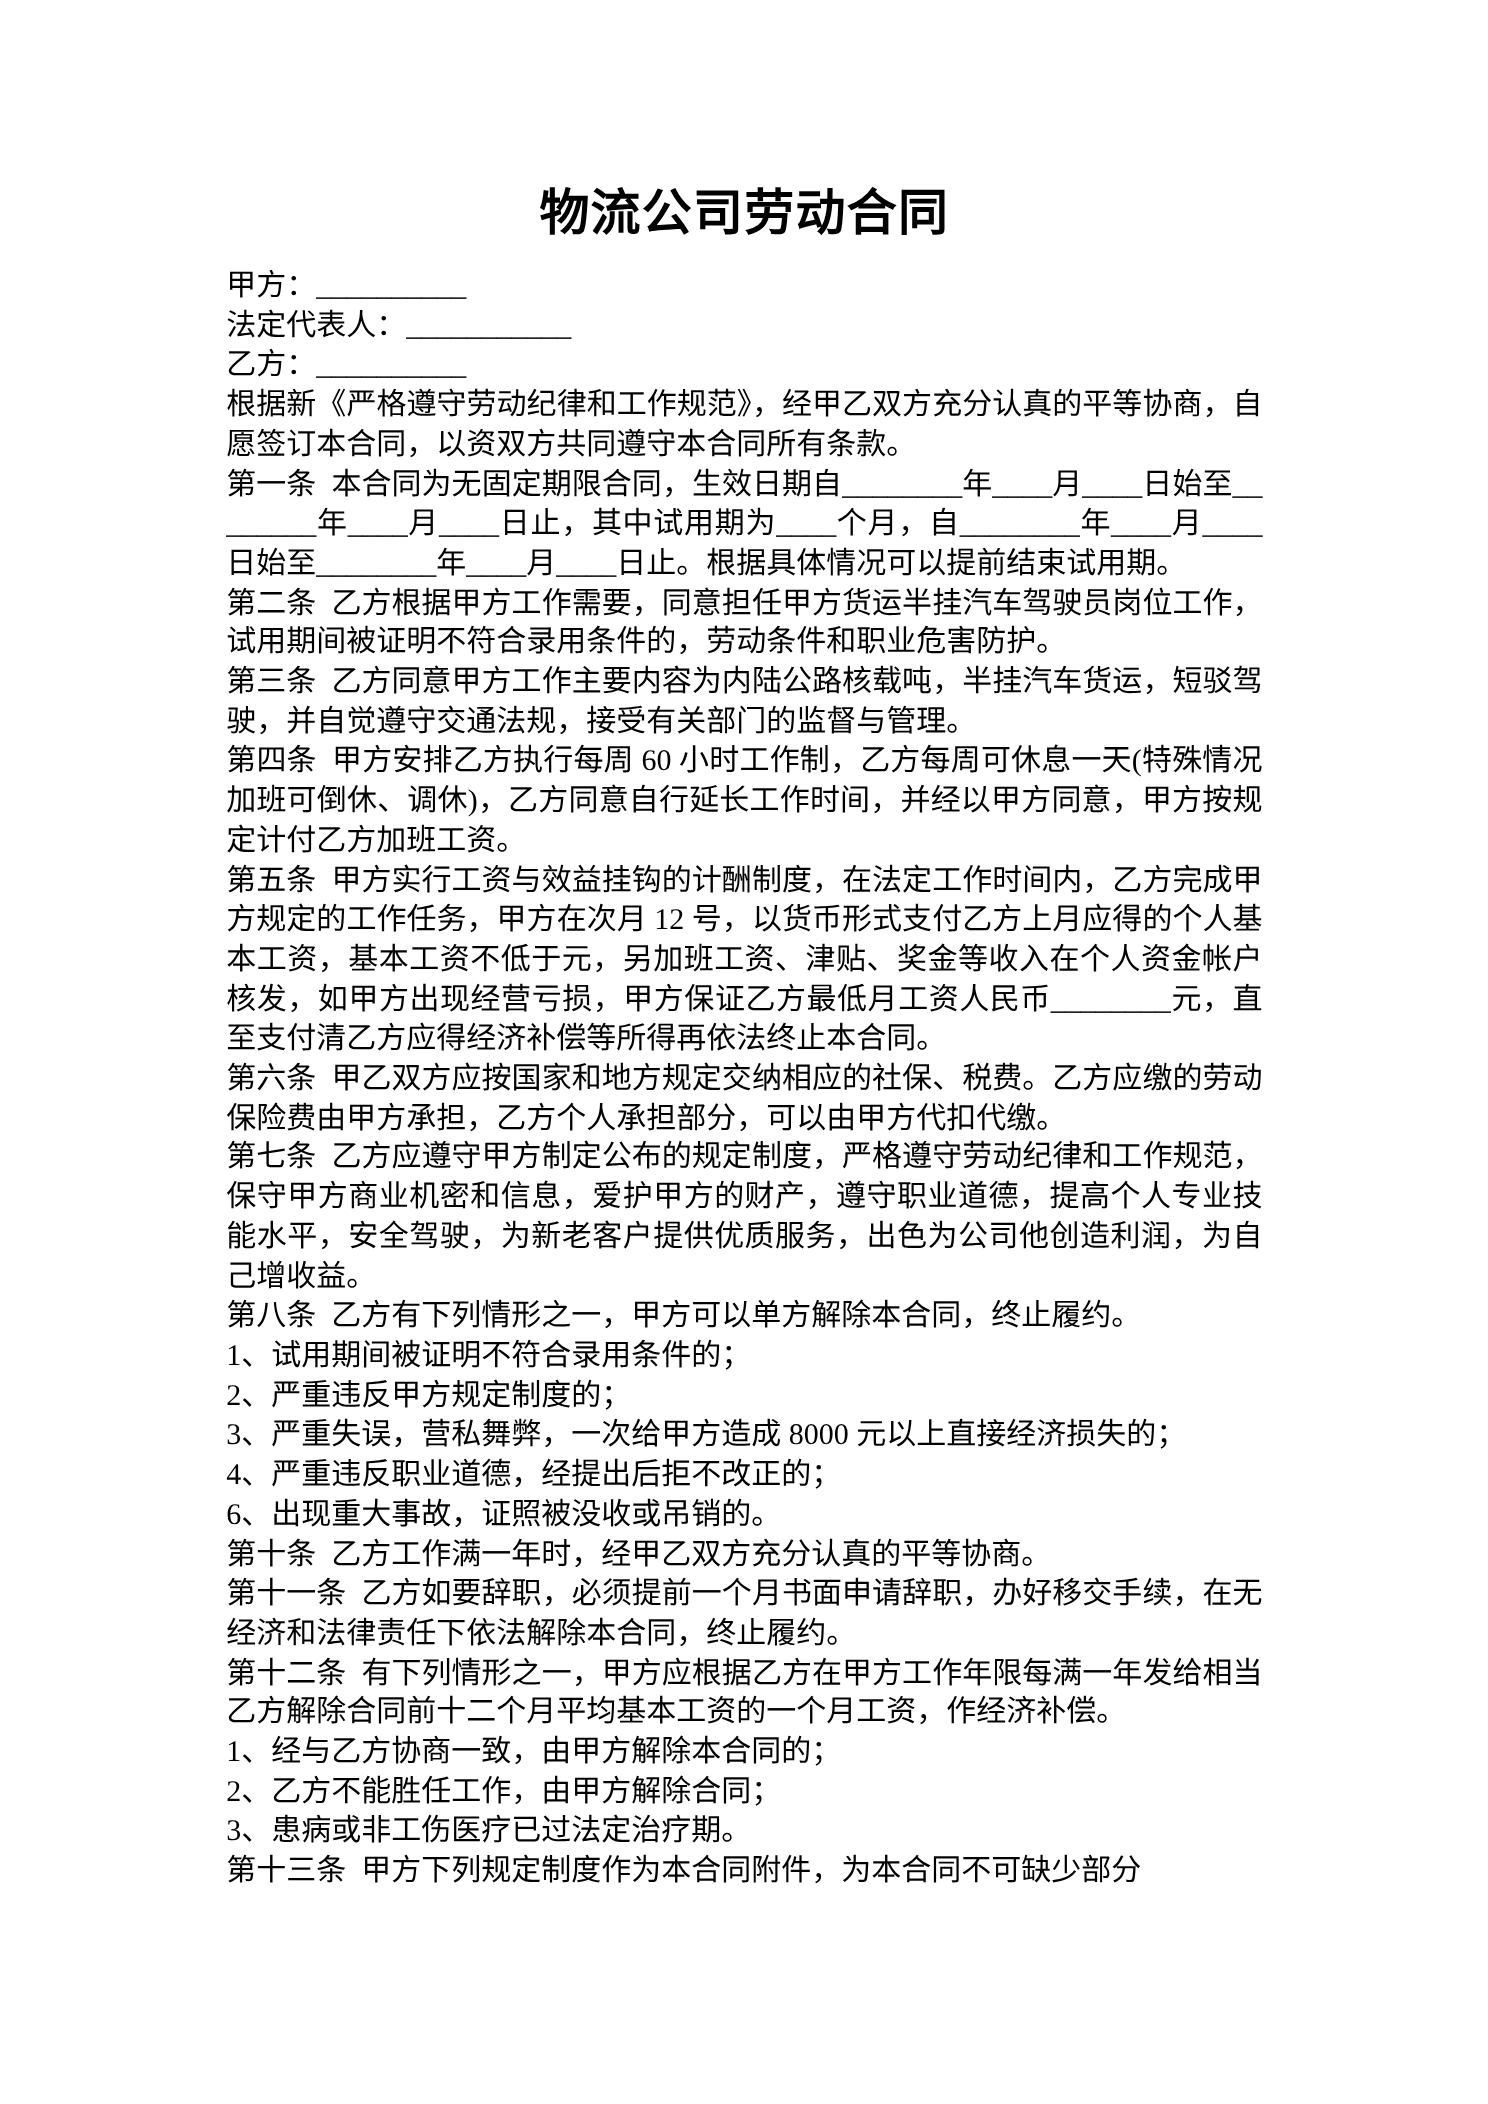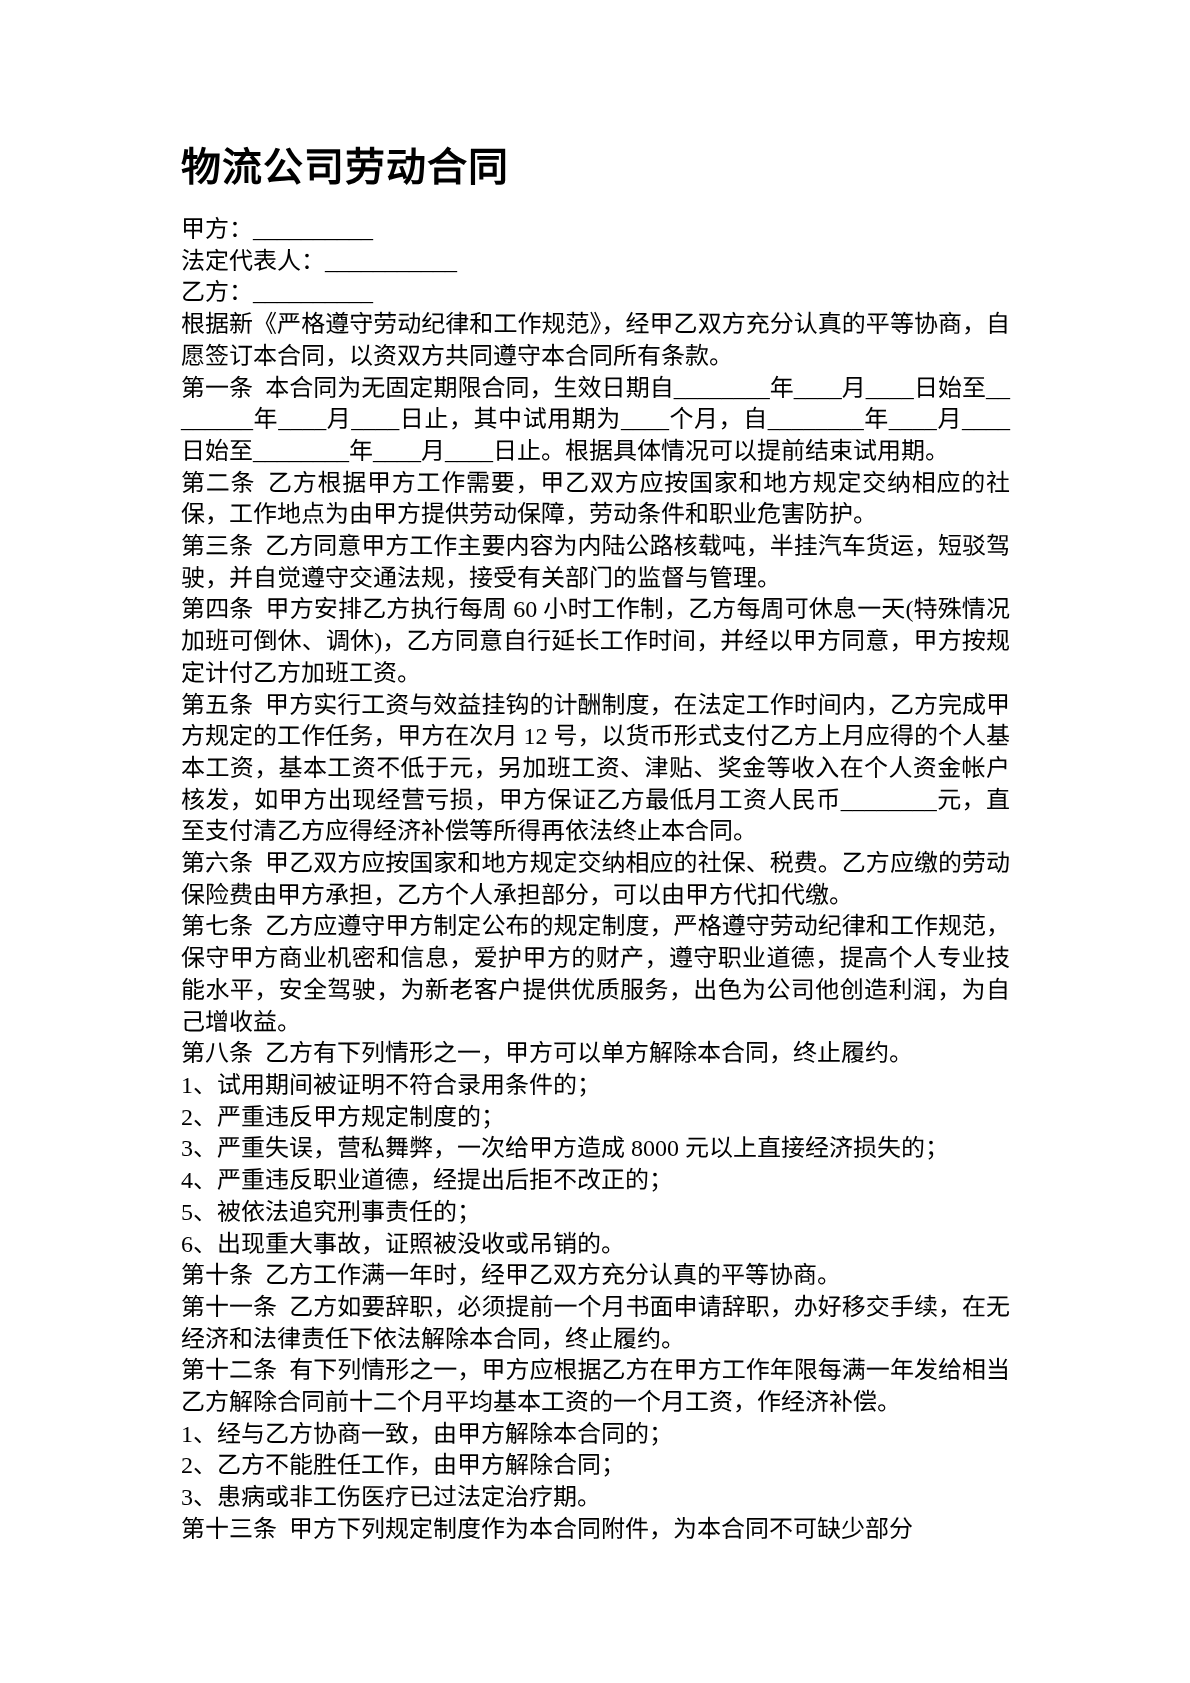--- a/index.html
+++ b/index.html
@@ -17,23 +17,23 @@
     padding: 146px 180px 0 181px;
     overflow: hidden;
     font-family: "Liberation Serif", "DejaVu Serif", serif;
     color: #000000;
   }
   .doc-title {
     margin: 0 0 18px 0;
     font-size: 40px;
     font-weight: bold;
     line-height: 50px;
-    text-align: left;
+    text-align: center;
     letter-spacing: 1px;
-    font-family: Liberation Mono, monospace;
+    font-family: Liberation Sans, sans-serif;
   }
   .doc-body p {
     margin: 0;
     font-size: 24px;
     line-height: 31.7px;
     text-align: justify;
     word-break: break-all;
     overflow-wrap: break-word;
   }
 </style>
@@ -41,32 +41,31 @@
 <body>
 
 <div class="page">
   <h1 class="doc-title">物流公司劳动合同</h1>
   <div class="doc-body">
     <p>甲方：__________</p>
     <p>法定代表人：___________</p>
     <p>乙方：__________</p>
     <p>根据新《严格遵守劳动纪律和工作规范》，经甲乙双方充分认真的平等协商，自愿签订本合同，以资双方共同遵守本合同所有条款。</p>
     <p>第一条 本合同为无固定期限合同，生效日期自________年____月____日始至________年____月____日止，其中试用期为____个月，自________年____月____日始至________年____月____日止。根据具体情况可以提前结束试用期。</p>
-    <p>第二条 乙方根据甲方工作需要，甲乙双方应按国家和地方规定交纳相应的社保，工作地点为由甲方提供劳动保障，劳动条件和职业危害防护。</p>
+    <p>第二条 乙方根据甲方工作需要，同意担任甲方货运半挂汽车驾驶员岗位工作，试用期间被证明不符合录用条件的，劳动条件和职业危害防护。</p>
     <p>第三条 乙方同意甲方工作主要内容为内陆公路核载吨，半挂汽车货运，短驳驾驶，并自觉遵守交通法规，接受有关部门的监督与管理。</p>
     <p>第四条 甲方安排乙方执行每周 60 小时工作制，乙方每周可休息一天(特殊情况加班可倒休、调休)，乙方同意自行延长工作时间，并经以甲方同意，甲方按规定计付乙方加班工资。</p>
     <p>第五条 甲方实行工资与效益挂钩的计酬制度，在法定工作时间内，乙方完成甲方规定的工作任务，甲方在次月 12 号，以货币形式支付乙方上月应得的个人基本工资，基本工资不低于元，另加班工资、津贴、奖金等收入在个人资金帐户核发，如甲方出现经营亏损，甲方保证乙方最低月工资人民币________元，直至支付清乙方应得经济补偿等所得再依法终止本合同。</p>
     <p>第六条 甲乙双方应按国家和地方规定交纳相应的社保、税费。乙方应缴的劳动保险费由甲方承担，乙方个人承担部分，可以由甲方代扣代缴。</p>
     <p>第七条 乙方应遵守甲方制定公布的规定制度，严格遵守劳动纪律和工作规范，保守甲方商业机密和信息，爱护甲方的财产，遵守职业道德，提高个人专业技能水平，安全驾驶，为新老客户提供优质服务，出色为公司他创造利润，为自己增收益。</p>
     <p>第八条 乙方有下列情形之一，甲方可以单方解除本合同，终止履约。</p>
     <p>1、试用期间被证明不符合录用条件的；</p>
     <p>2、严重违反甲方规定制度的；</p>
     <p>3、严重失误，营私舞弊，一次给甲方造成 8000 元以上直接经济损失的；</p>
     <p>4、严重违反职业道德，经提出后拒不改正的；</p>
-    <p>5、被依法追究刑事责任的；</p>
     <p>6、出现重大事故，证照被没收或吊销的。</p>
     <p>第十条 乙方工作满一年时，经甲乙双方充分认真的平等协商。</p>
     <p>第十一条 乙方如要辞职，必须提前一个月书面申请辞职，办好移交手续，在无经济和法律责任下依法解除本合同，终止履约。</p>
     <p>第十二条 有下列情形之一，甲方应根据乙方在甲方工作年限每满一年发给相当乙方解除合同前十二个月平均基本工资的一个月工资，作经济补偿。</p>
     <p>1、经与乙方协商一致，由甲方解除本合同的；</p>
     <p>2、乙方不能胜任工作，由甲方解除合同；</p>
     <p>3、患病或非工伤医疗已过法定治疗期。</p>
     <p>第十三条 甲方下列规定制度作为本合同附件，为本合同不可缺少部分</p>
   </div>
 </div>

